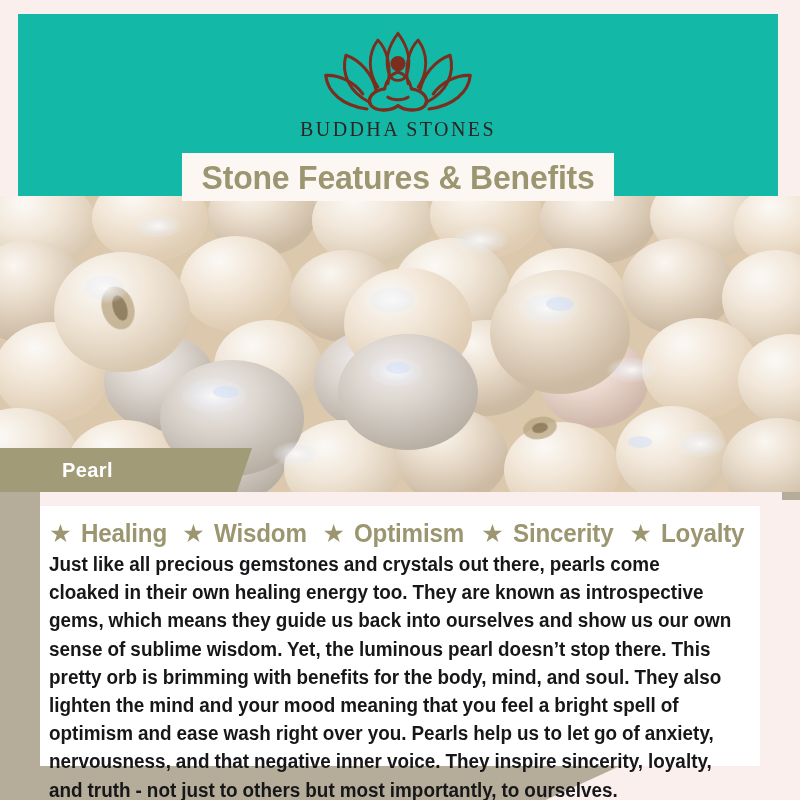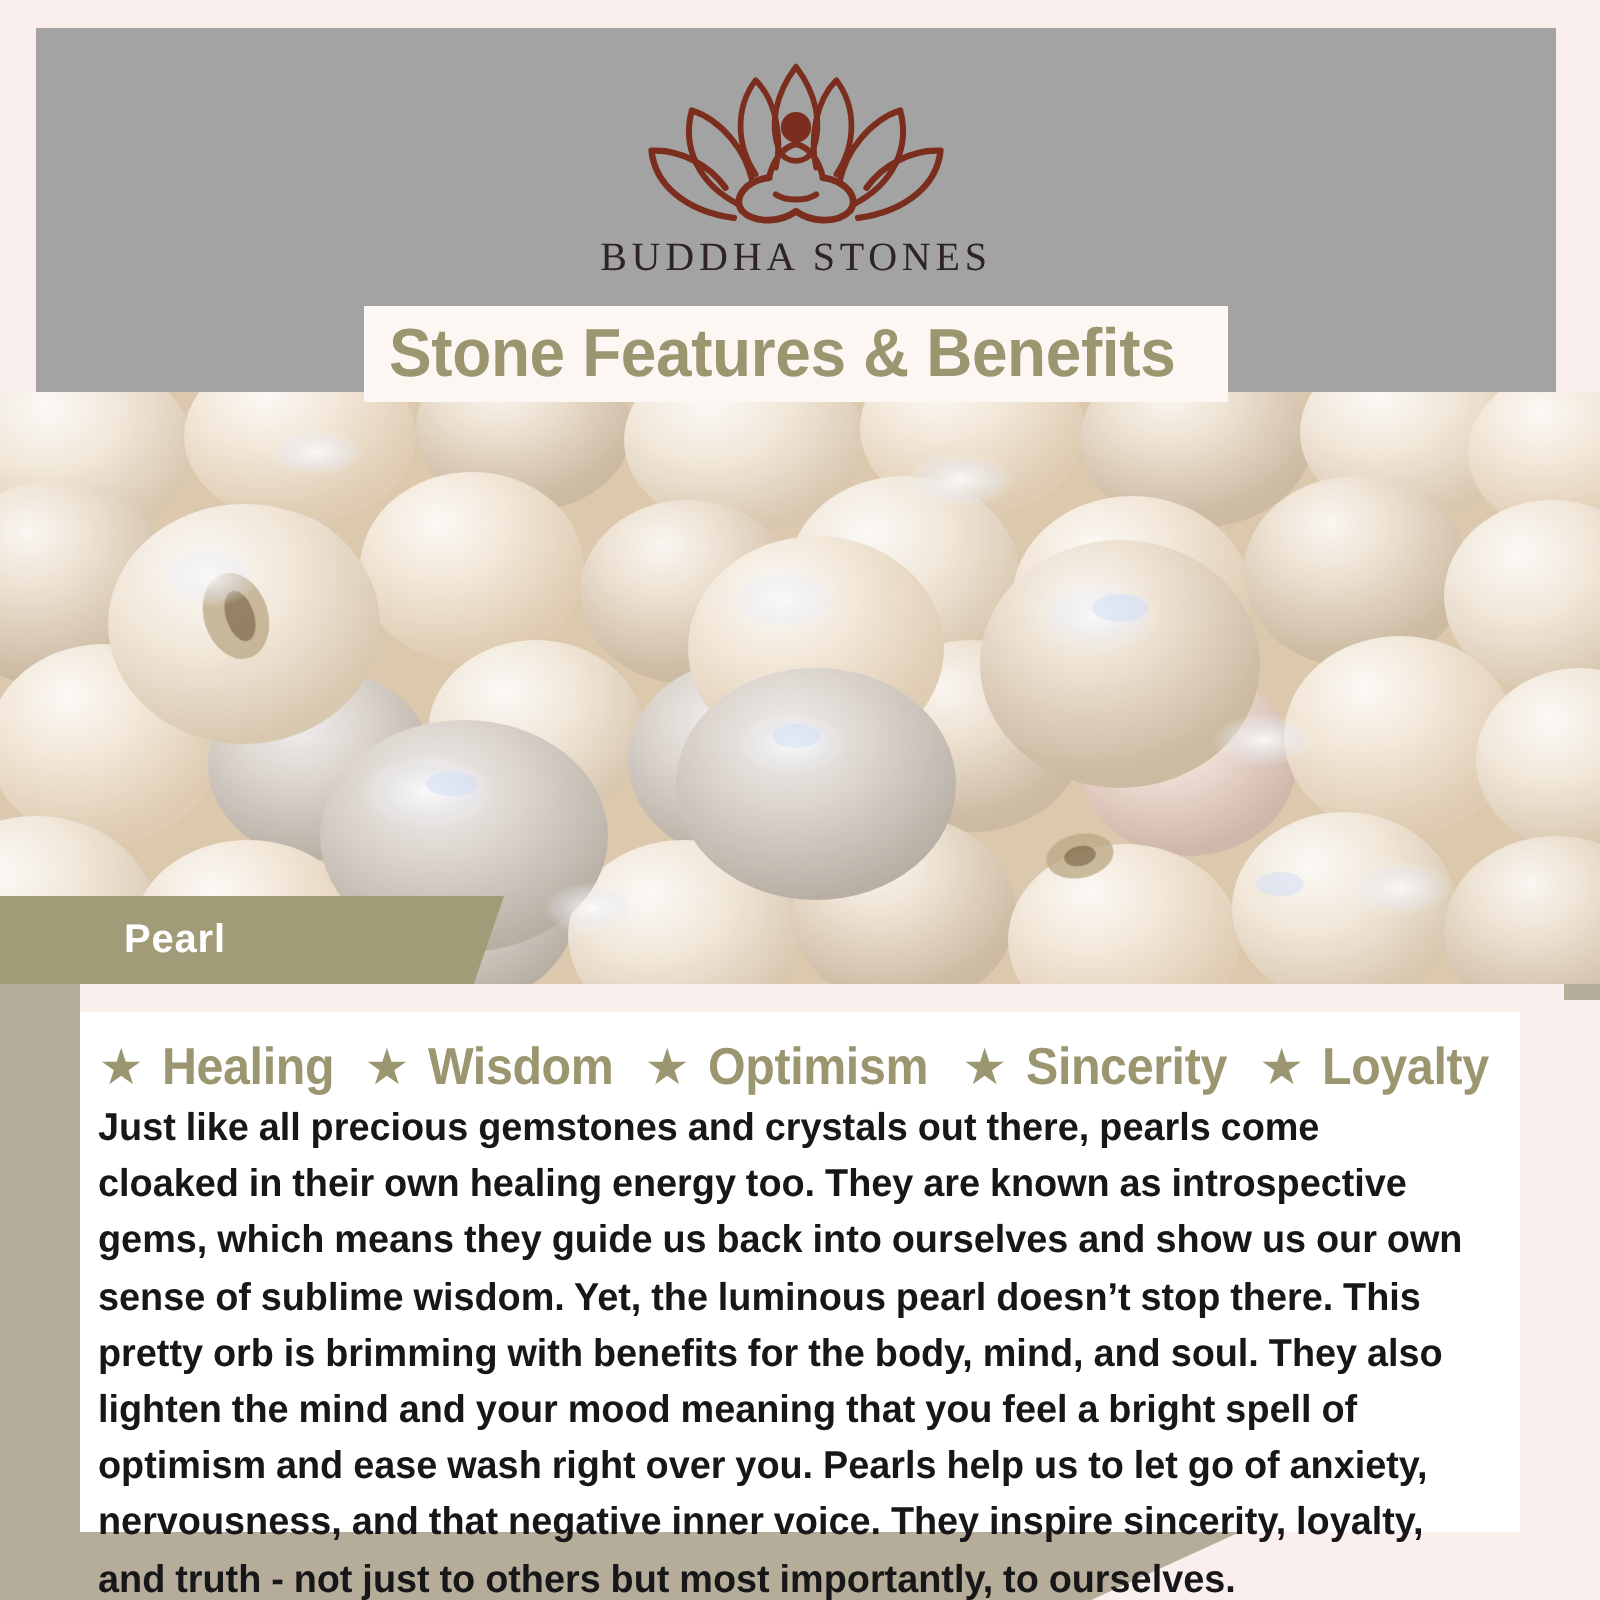--- a/index.html
+++ b/index.html
@@ -36,40 +36,40 @@
   }
 
   
   .header {
     position: absolute; top: 0; left: 0; right: 0; height: 196px;
     background: #faefed;
     z-index: 2;
   }
   .header-inner {
     position: absolute; top: 14px; left: 18px; right: 22px; bottom: 0;
-    background: #a3a3a3;
+    background: #14b8a6;
   }
 
   .logo-wrap {
     position: absolute; top: 14px; left: 0; right: 0;
     display: flex; flex-direction: column; align-items: center;
   }
   .logo-mark { width: 168px; height: 88px; display: block; }
   .logo-text {
     margin-top: 2px;
     font-family: "Liberation Serif", serif;
     font-size: 20px; letter-spacing: 2.4px;
     color: #2e2424; font-weight: 400;
   }
 
   .title-plate {
     position: absolute; top: 139px; left: 164px; right: 164px;
     height: 48px;
     background: #fdf7f4;
-    display: flex; align-items: center; 
+    display: flex; align-items: center; justify-content: center;
   }
   .title-text {
     font-size: 34px; font-weight: 700;
     color: #9b9670;
     letter-spacing: -0.2px;
     transform: scaleX(0.94);
     white-space: nowrap;
   }
 
   

